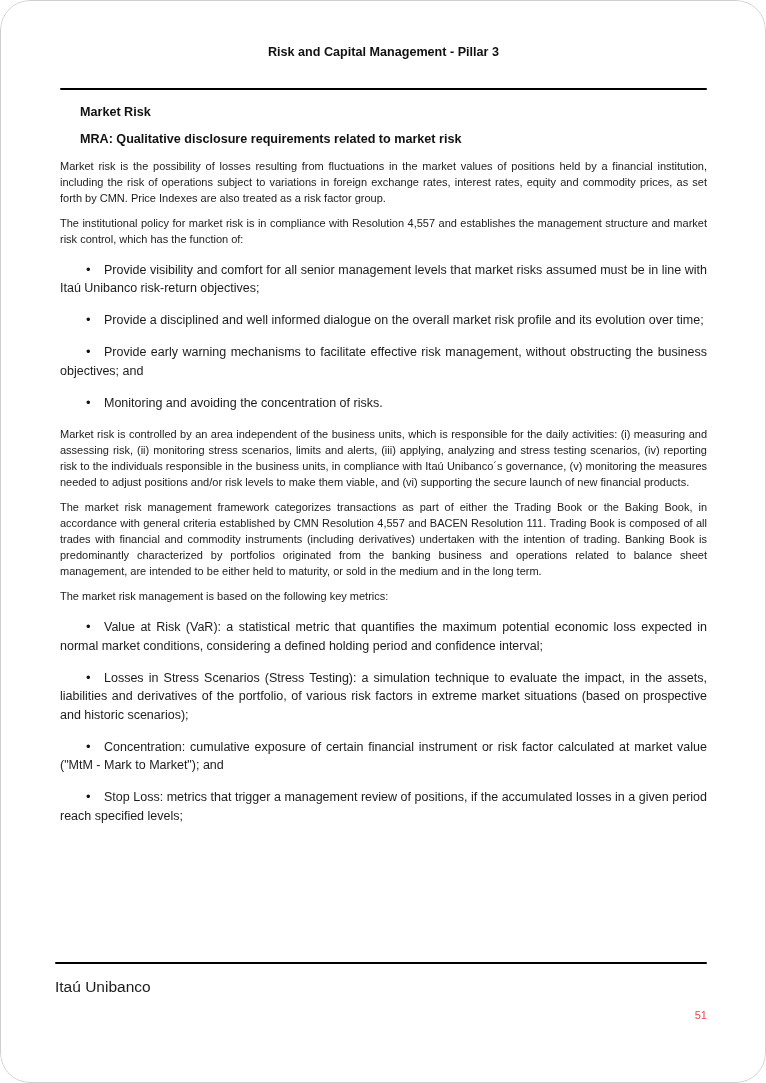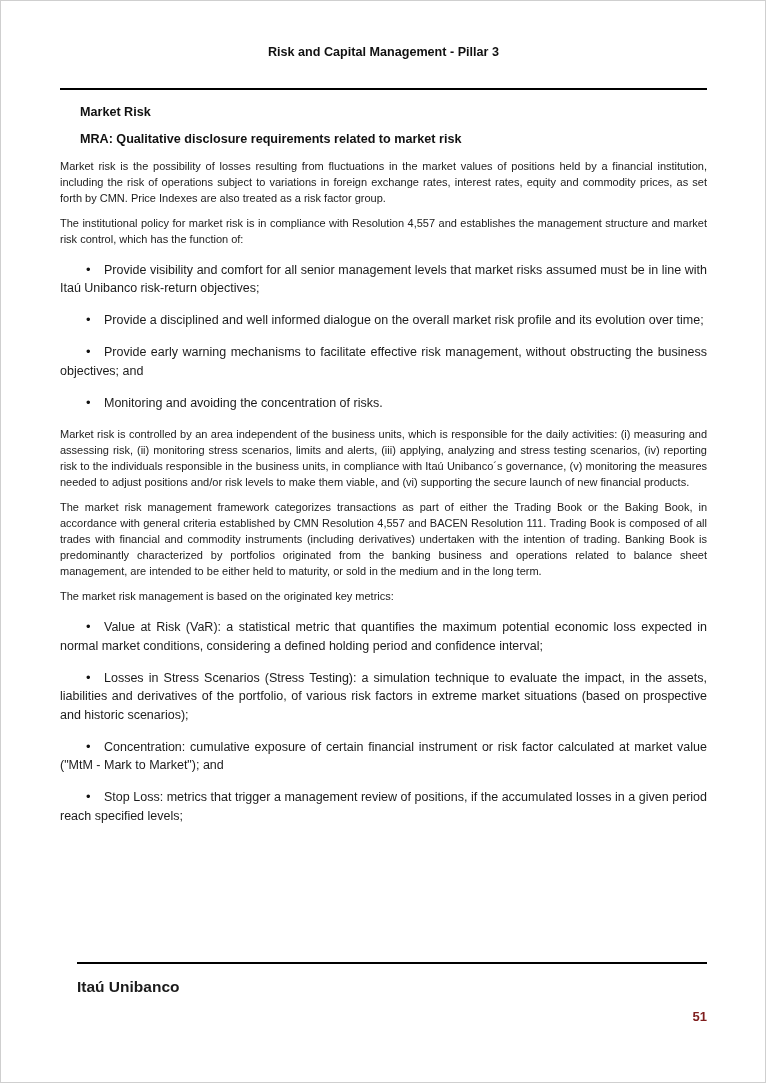--- a/index.html
+++ b/index.html
@@ -1,15 +1,15 @@
 <!DOCTYPE html>
 <html><head>
 <meta charset="utf-8">
 <style>
-  * { margin: 0; padding: 0; box-sizing: border-box; }
+  * { margin: 0; padding: 0; box-sizing: border-box; border-radius: 30px; }
   html, body { background: #ffffff; }
   body {
     width: 766px;
     height: 1083px;
     font-family: "Liberation Sans", sans-serif;
   }
   .page {
     position: relative;
     width: 766px;
     height: 1083px;
@@ -59,40 +59,39 @@
   }
   .bullet-char {
     display: inline-block;
     width: 18px;
     text-indent: 0;
     font-size: 13px;
     color: #111;
   }
   .footer {
     position: absolute;
-    left: 76px;
+    left: 54px;
     right: 58px;
     top: 961px;
-    font-weight: bold;
   }
   .footer-rule {
     border: none;
     border-top: 2px solid #000;
     margin: 0 0 13px 0;
   }
   .brand {
     font-size: 15.5px;
     line-height: 20px;
     color: #1b1b1b;
   }
   .page-number {
     text-align: right;
-    font-size: 13px;
+    font-size: 11px;
     margin-top: 12px;
-    color: #7f1d1d;
+    color: #ef4444;
   }
 </style>
 </head>
 <body>
 
 <div class="page">
   <div class="content">
 
     <div class="header-title">Risk and Capital Management - Pillar 3</div>
     <hr class="header-rule">
@@ -103,21 +102,21 @@
     <p class="para">Market risk is the possibility of losses resulting from fluctuations in the market values of positions held by a financial institution, including the risk of operations subject to variations in foreign exchange rates, interest rates, equity and commodity prices, as set forth by CMN. Price Indexes are also treated as a risk factor group.</p>
     <p class="para">The institutional policy for market risk is in compliance with Resolution 4,557 and establishes the management structure and market risk control, which has the function of:</p>
 
     <p class="bullet"><span class="bullet-char">•</span><span>Provide visibility and comfort for all senior management levels that market risks assumed must be in line with Itaú Unibanco risk-return objectives;</span></p>
     <p class="bullet"><span class="bullet-char">•</span><span>Provide a disciplined and well informed dialogue on the overall market risk profile and its evolution over time;</span></p>
     <p class="bullet"><span class="bullet-char">•</span><span>Provide early warning mechanisms to facilitate effective risk management, without obstructing the business objectives; and</span></p>
     <p class="bullet"><span class="bullet-char">•</span><span>Monitoring and avoiding the concentration of risks.</span></p>
 
     <p class="para">Market risk is controlled by an area independent of the business units, which is responsible for the daily activities: (i) measuring and assessing risk, (ii) monitoring stress scenarios, limits and alerts, (iii) applying, analyzing and stress testing scenarios, (iv) reporting risk to the individuals responsible in the business units, in compliance with Itaú Unibanco´s governance, (v) monitoring the measures needed to adjust positions and/or risk levels to make them viable, and (vi) supporting the secure launch of new financial products.</p>
     <p class="para">The market risk management framework categorizes transactions as part of either the Trading Book or the Baking Book, in accordance with general criteria established by CMN Resolution 4,557 and BACEN Resolution 111. Trading Book is composed of all trades with financial and commodity instruments (including derivatives) undertaken with the intention of trading. Banking Book is predominantly characterized by portfolios originated from the banking business and operations related to balance sheet management, are intended to be either held to maturity, or sold in the medium and in the long term.</p>
-    <p class="para">The market risk management is based on the originated key metrics:</p>
+    <p class="para">The market risk management is based on the following key metrics:</p>
 
     <p class="bullet"><span class="bullet-char">•</span><span>Value at Risk (VaR): a statistical metric that quantifies the maximum potential economic loss expected in normal market conditions, considering a defined holding period and confidence interval;</span></p>
     <p class="bullet"><span class="bullet-char">•</span><span>Losses in Stress Scenarios (Stress Testing): a simulation technique to evaluate the impact, in the assets, liabilities and derivatives of the portfolio, of various risk factors in extreme market situations (based on prospective and historic scenarios);</span></p>
     <p class="bullet"><span class="bullet-char">•</span><span>Concentration: cumulative exposure of certain financial instrument or risk factor calculated at market value ("MtM - Mark to Market"); and</span></p>
     <p class="bullet"><span class="bullet-char">•</span><span>Stop Loss: metrics that trigger a management review of positions, if the accumulated losses in a given period reach specified levels;</span></p>
 
   </div>
 
   <div class="footer">
     <hr class="footer-rule">

